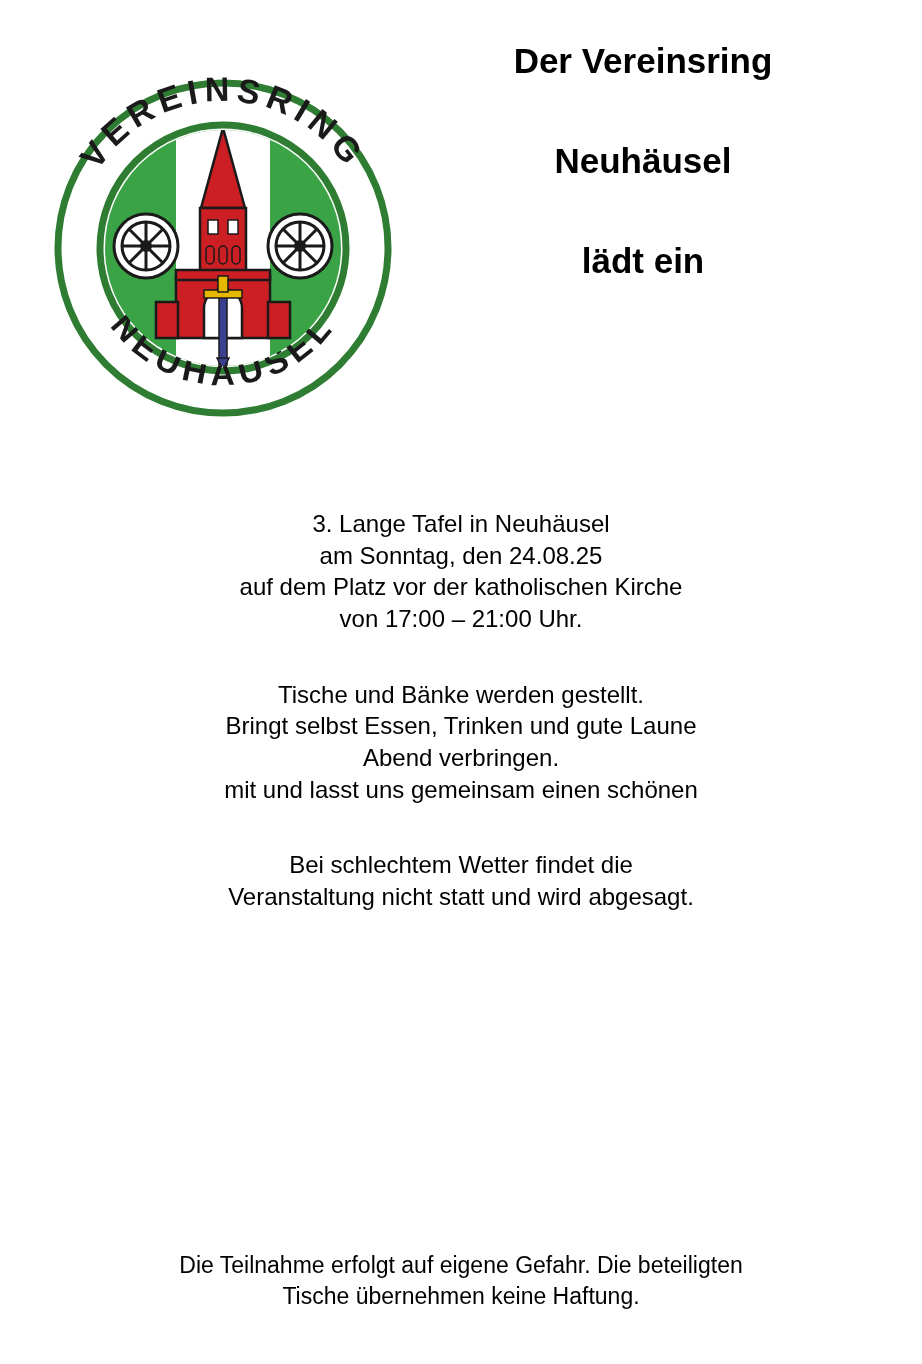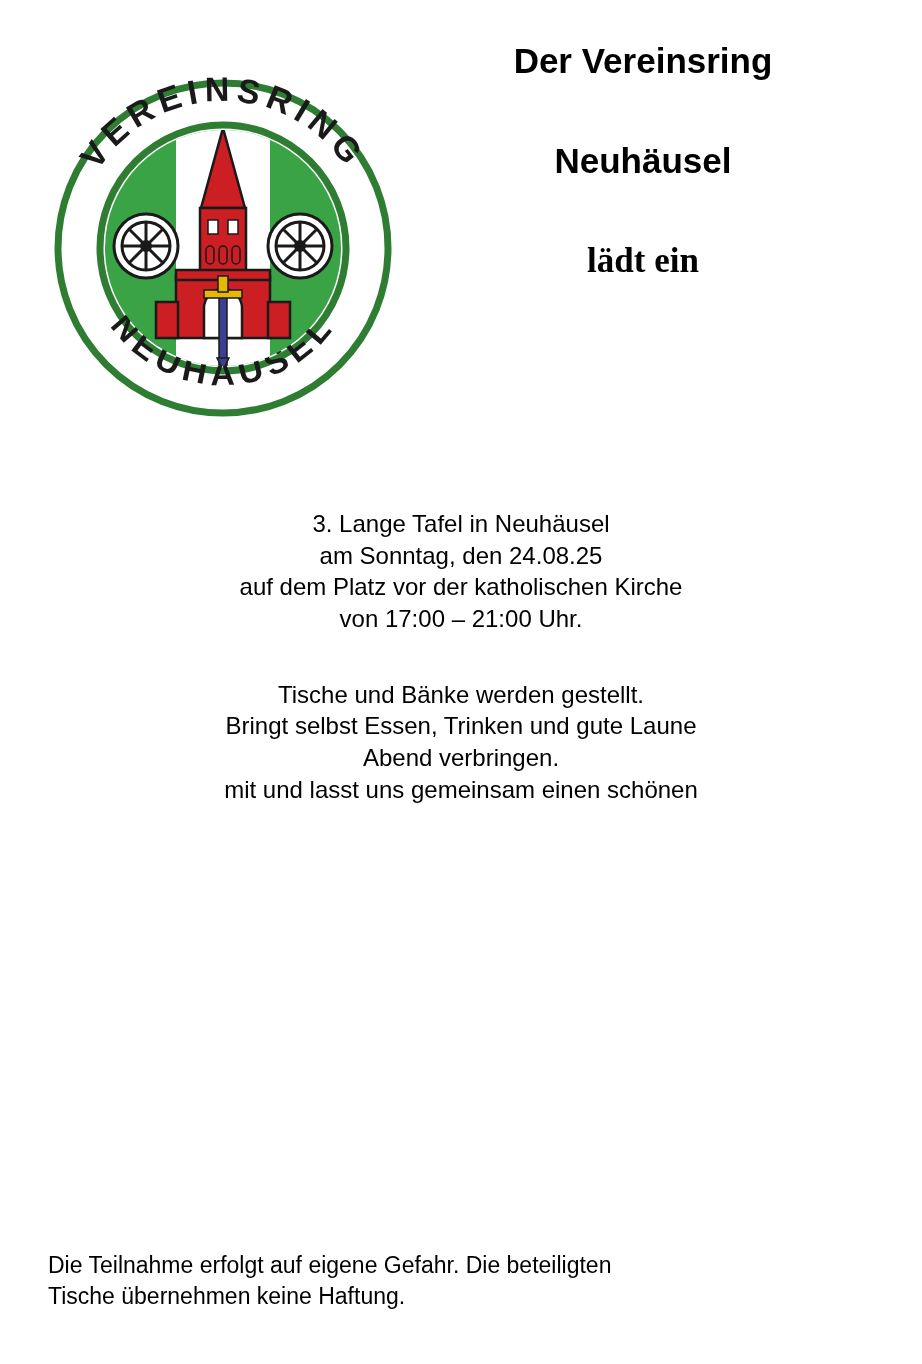--- a/index.html
+++ b/index.html
@@ -46,21 +46,21 @@
     width: 470px;
     text-align: center;
   }
   .header-line {
     font-size: 35px;
     font-weight: bold;
     line-height: 1.2;
     margin: 0 0 58px 0;
     white-space: nowrap;
   }
-  .header-line:last-child { margin-bottom: 0; font-family: Liberation Serif, serif; }
+  .header-line:last-child { margin-bottom: 0; }
 
   
   .body-copy {
     position: absolute;
     left: 0;
     top: 508px;
     width: 922px;
     text-align: center;
   }
   .para {
@@ -70,23 +70,24 @@
     padding: 0 40px;
   }
   .para:last-child { margin-bottom: 0; }
   .para .ln { display: block; }
 
   .disclaimer {
     position: absolute;
     left: 0;
     top: 1250px;
     width: 922px;
+    text-align: center;
     font-size: 23px;
     line-height: 1.35;
-    padding: 0 48px;
+    padding: 0 32px;
     box-sizing: border-box;
   }
   .disclaimer .ln { display: block; }
 </style>
 </head>
 <body>
 
 <div class="header">
 
   <div class="logo-wrap">
@@ -185,19 +186,23 @@
     <span class="ln">von 17:00 – 21:00 Uhr.</span>
   </div>
 
   <div class="para">
     <span class="ln">Tische und Bänke werden gestellt.</span>
     <span class="ln">Bringt selbst Essen, Trinken und gute Laune</span>
     <span class="ln">Abend verbringen.</span>
     <span class="ln">mit und lasst uns gemeinsam einen schönen</span>
   </div>
 
+  <div class="para">
+    <span class="ln">Bei schlechtem Wetter findet die</span>
+    <span class="ln">Veranstaltung nicht statt und wird abgesagt.</span>
+  </div>
 
 </div>
 
 <div class="disclaimer">
   <span class="ln">Die Teilnahme erfolgt auf eigene Gefahr. Die beteiligten</span>
   <span class="ln">Tische übernehmen keine Haftung.</span>
 </div>
 
 </body></html>

